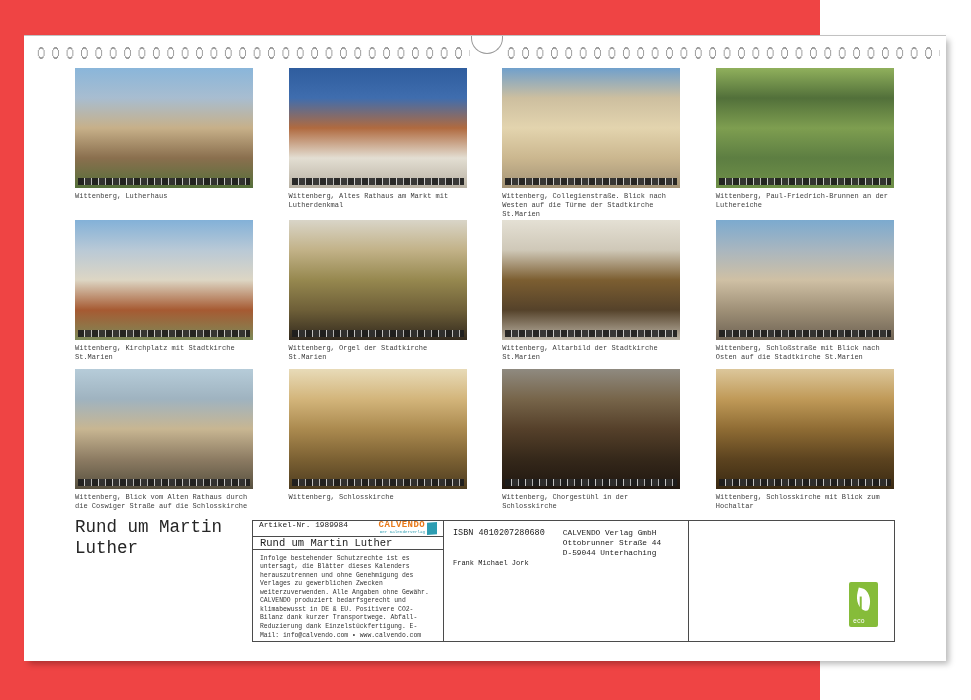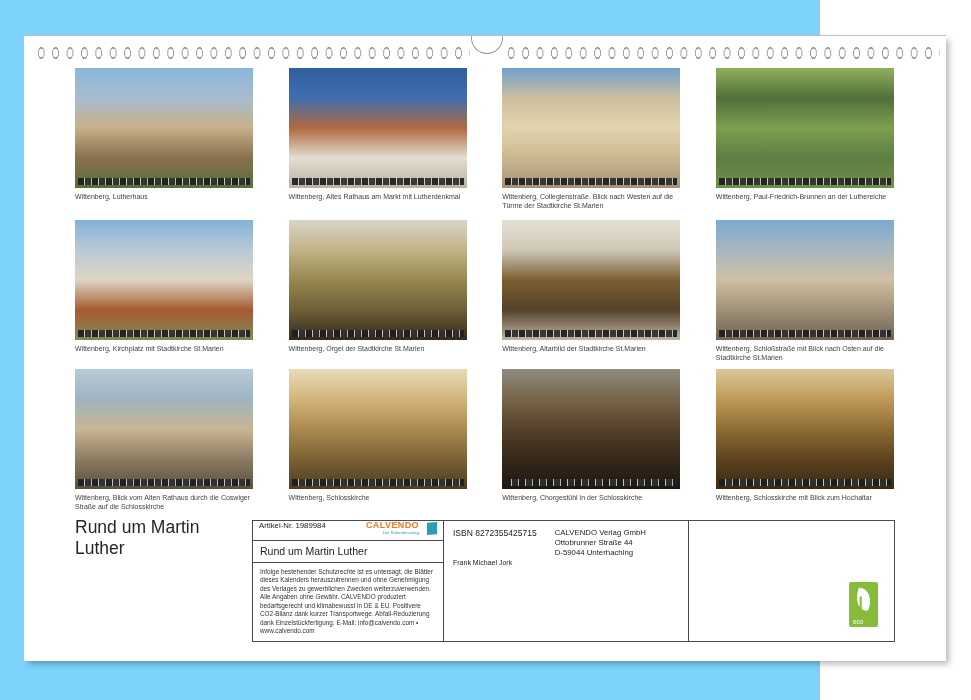--- a/index.html
+++ b/index.html
@@ -1,17 +1,17 @@
 <!DOCTYPE html>
 <html><head>
 <meta charset="utf-8">
 <style>
   html,body{margin:0;padding:0;background:#ffffff;width:971px;height:700px;overflow:hidden;
     font-family:"Liberation Sans", sans-serif;-webkit-font-smoothing:antialiased;}
-  .canvas{position:relative;width:820px;height:700px;background:#7dd3fc;}
+  .canvas{position:relative;width:820px;height:700px;background:#ef4444;font-family:Liberation Mono, monospace;}
 
   
   .sheet{position:absolute;left:24px;top:35px;width:922px;height:625px;background:#fff;
     border-top:1px solid #c2c2c2;box-shadow:4px 4px 6px -1px rgba(0,0,0,.28);}
 
   
   .holes{position:absolute;top:8px;height:18px;
     background-image:radial-gradient(ellipse 4.2px 7.6px at 50% 50%, #ffffff 56%, #9b9b9b 60%, #9b9b9b 76%, rgba(0,0,0,0) 80%);
     background-size:14.4px 18px;background-repeat:repeat-x;}
   .holes.left{left:10px;width:436px;}
@@ -33,21 +33,21 @@
   .big-title{position:absolute;left:51px;top:481px;width:170px;font-size:17.5px;line-height:1.2;color:#262626;}
 
   .info-box{position:absolute;left:228px;top:484px;width:643px;height:122px;
     border:1.5px solid #4b4b4b;display:flex;box-sizing:border-box;background:#fff;}
   .col1{width:191px;border-right:1.5px solid #4b4b4b;display:flex;flex-direction:column;box-sizing:border-box;}
   .col2{width:245px;border-right:1.5px solid #4b4b4b;box-sizing:border-box;padding:7px 9px;position:relative;}
   .col3{flex:1;position:relative;}
 
   .cellA{height:24px;display:flex;align-items:flex-start;padding:0 6px;border-bottom:1.5px solid #4b4b4b;box-sizing:border-box;}
   .artikel{font-size:7.8px;color:#222;}
-  .logo{margin-left:auto;display:flex;align-items:center;gap:8px;}
+  .logo{margin-left:auto;display:flex;align-items:center;gap:2px;}
   .logo-txt{display:flex;flex-direction:column;align-items:flex-end;}
   .logo-word{font-size:9px;font-weight:bold;letter-spacing:.4px;color:#e87818;line-height:1;}
   .logo-tag{font-size:4.2px;color:#2d9db2;line-height:1.4;}
   .cal-icon{width:10px;height:13px;background:#2d9db2;clip-path:polygon(0 6%,100% 0,100% 94%,0 100%);}
 
   .cellB{height:27px;display:flex;align-items:center;padding:0 7px;border-bottom:1.5px solid #4b4b4b;box-sizing:border-box;}
   .box-title{font-size:10.5px;color:#222;}
   .cellC{flex:1;padding:5px 7px;box-sizing:border-box;}
   .legal{font-size:6.4px;line-height:1.33;color:#333;}
 
@@ -181,21 +181,21 @@
         <div class="cellB">
           <span class="box-title">Rund um Martin Luther</span>
         </div>
         <div class="cellC">
           <div class="legal">Infolge bestehender Schutzrechte ist es untersagt, die Blätter dieses Kalenders herauszutrennen und ohne Genehmigung des Verlages zu gewerblichen Zwecken weiterzuverwenden. Alle Angaben ohne Gewähr. CALVENDO produziert bedarfsgerecht und klimabewusst in DE &amp; EU. Positivere CO2-Bilanz dank kurzer Transportwege. Abfall-Reduzierung dank Einzelstückfertigung. E-Mail: info@calvendo.com • www.calvendo.com</div>
         </div>
       </div>
 
       <div class="col2">
         <div class="isbn-row">
-          <span class="isbn">ISBN 8272355425715</span>
+          <span class="isbn">ISBN 4010207280680</span>
           <span class="publisher">
             <div>CALVENDO Verlag GmbH</div>
             <div>Ottobrunner Straße 44</div>
             <div>D-59044 Unterhaching</div>
           </span>
         </div>
         <div class="author">Frank Michael Jork</div>
       </div>
 
       <div class="col3">

